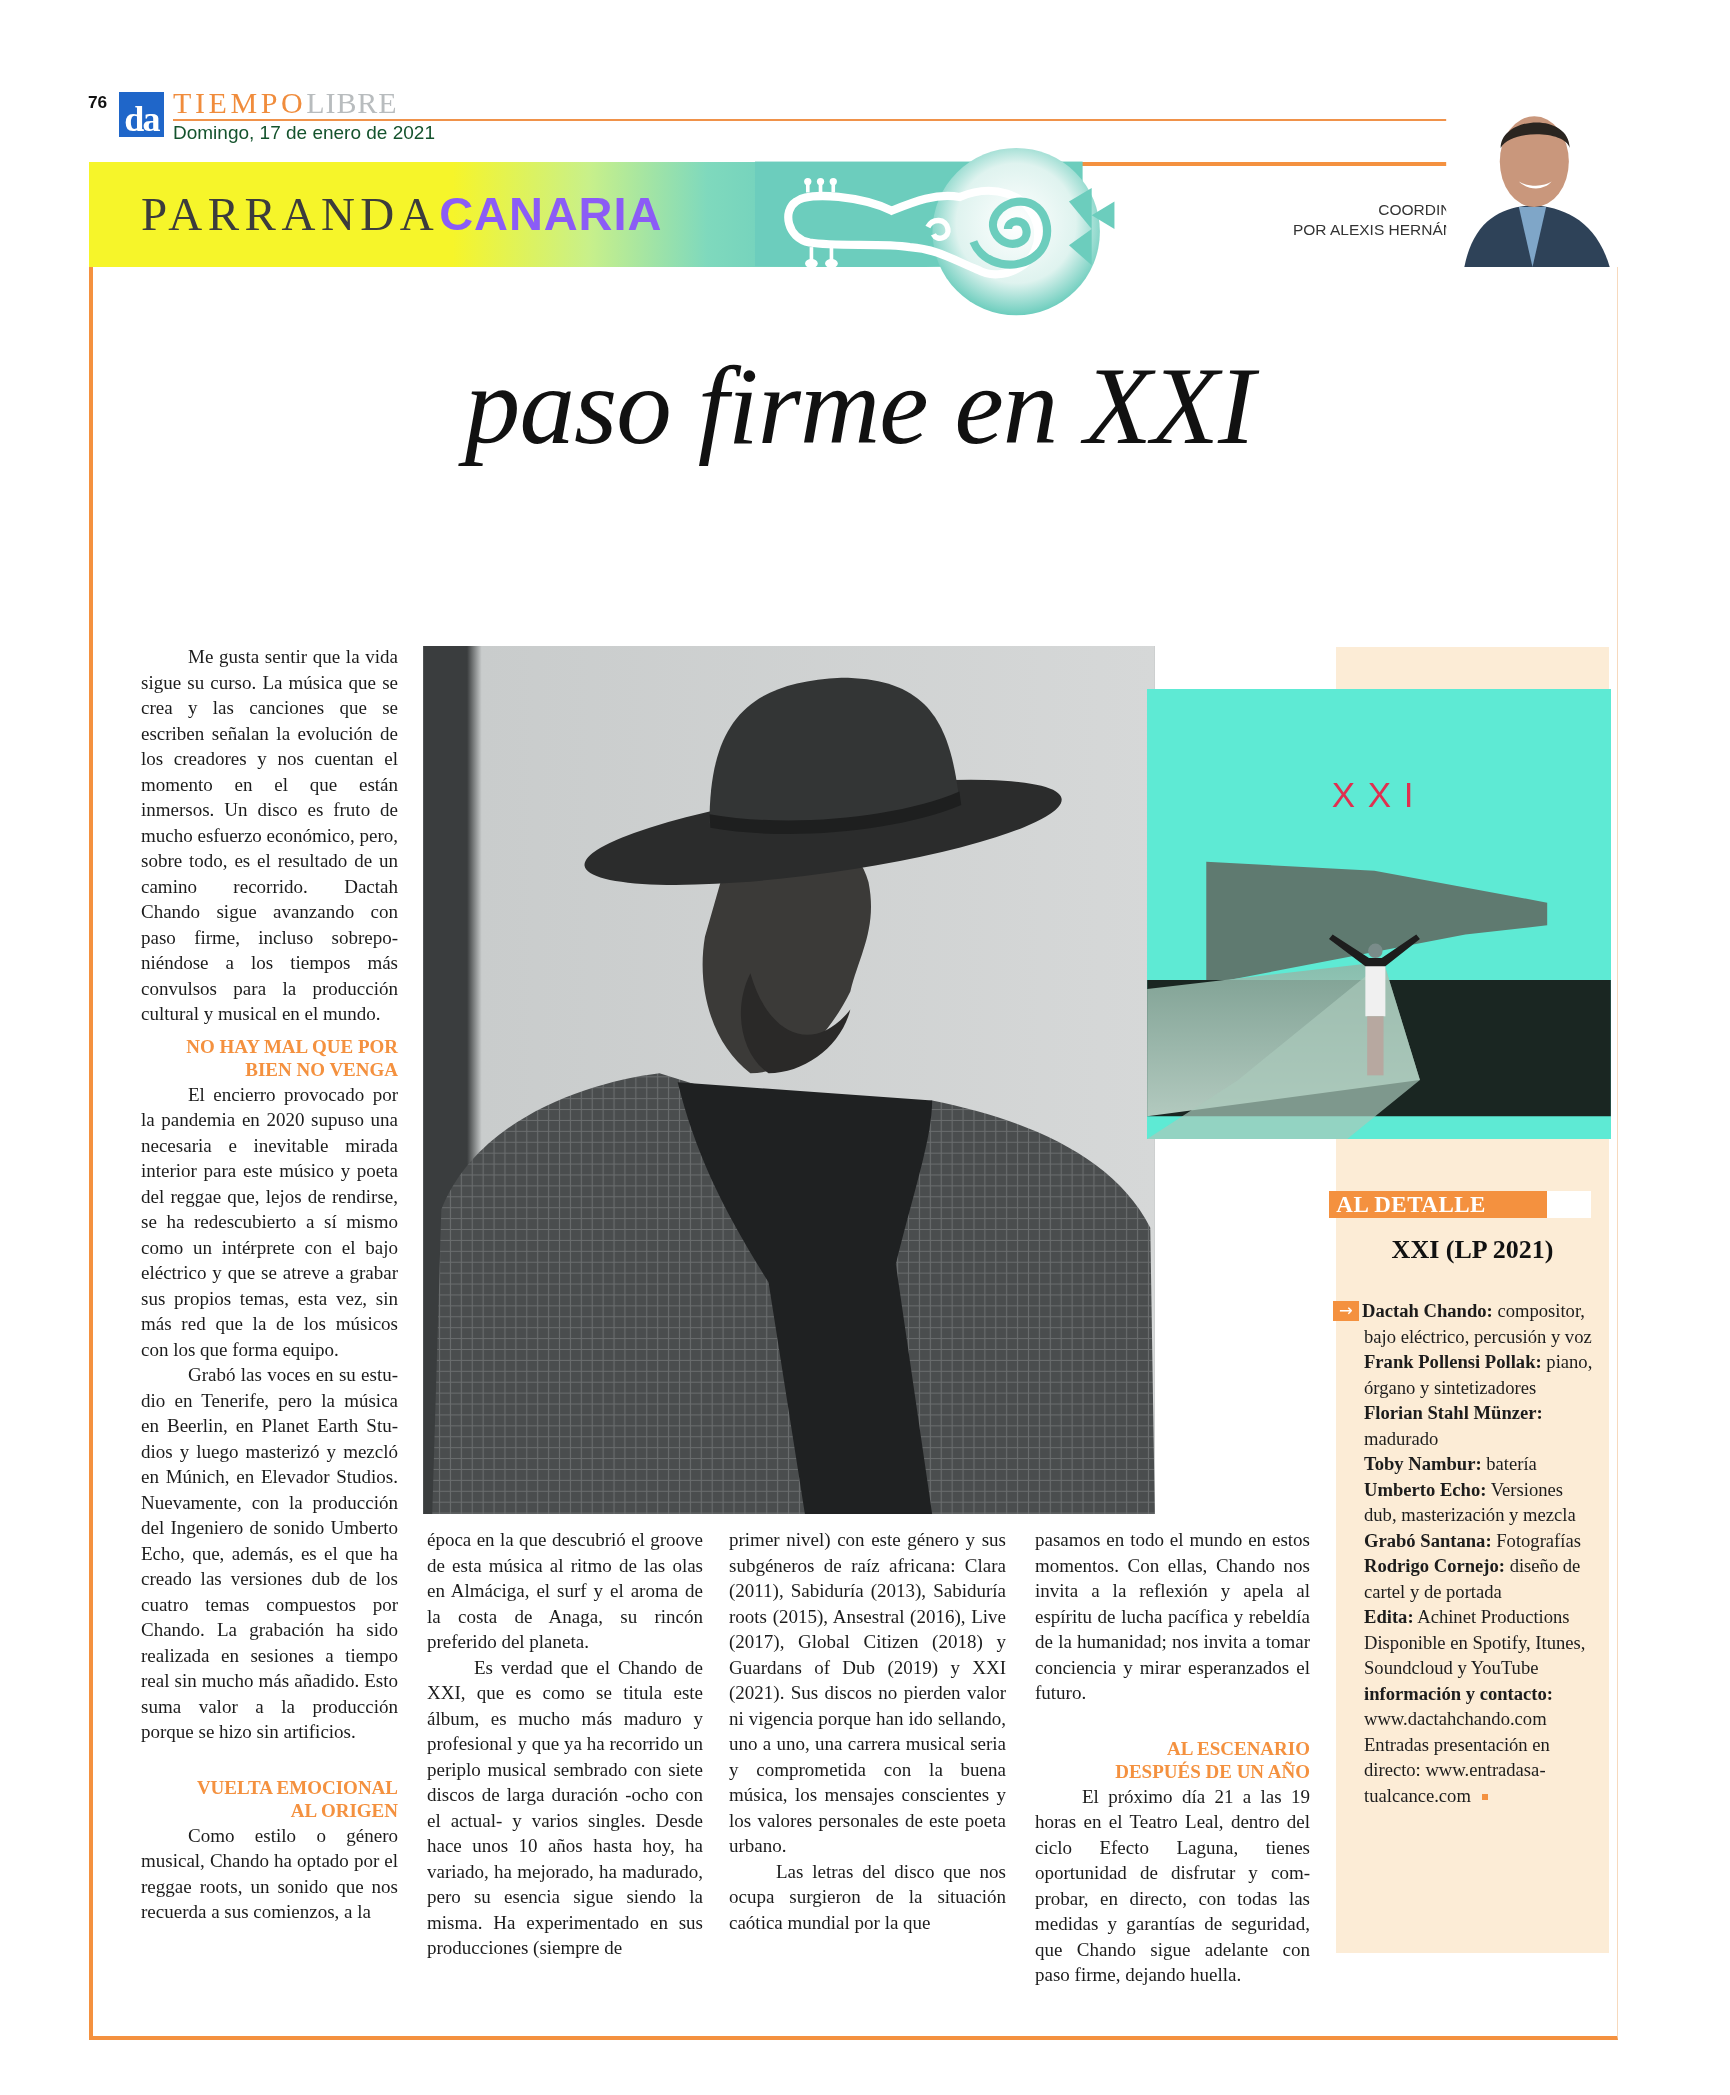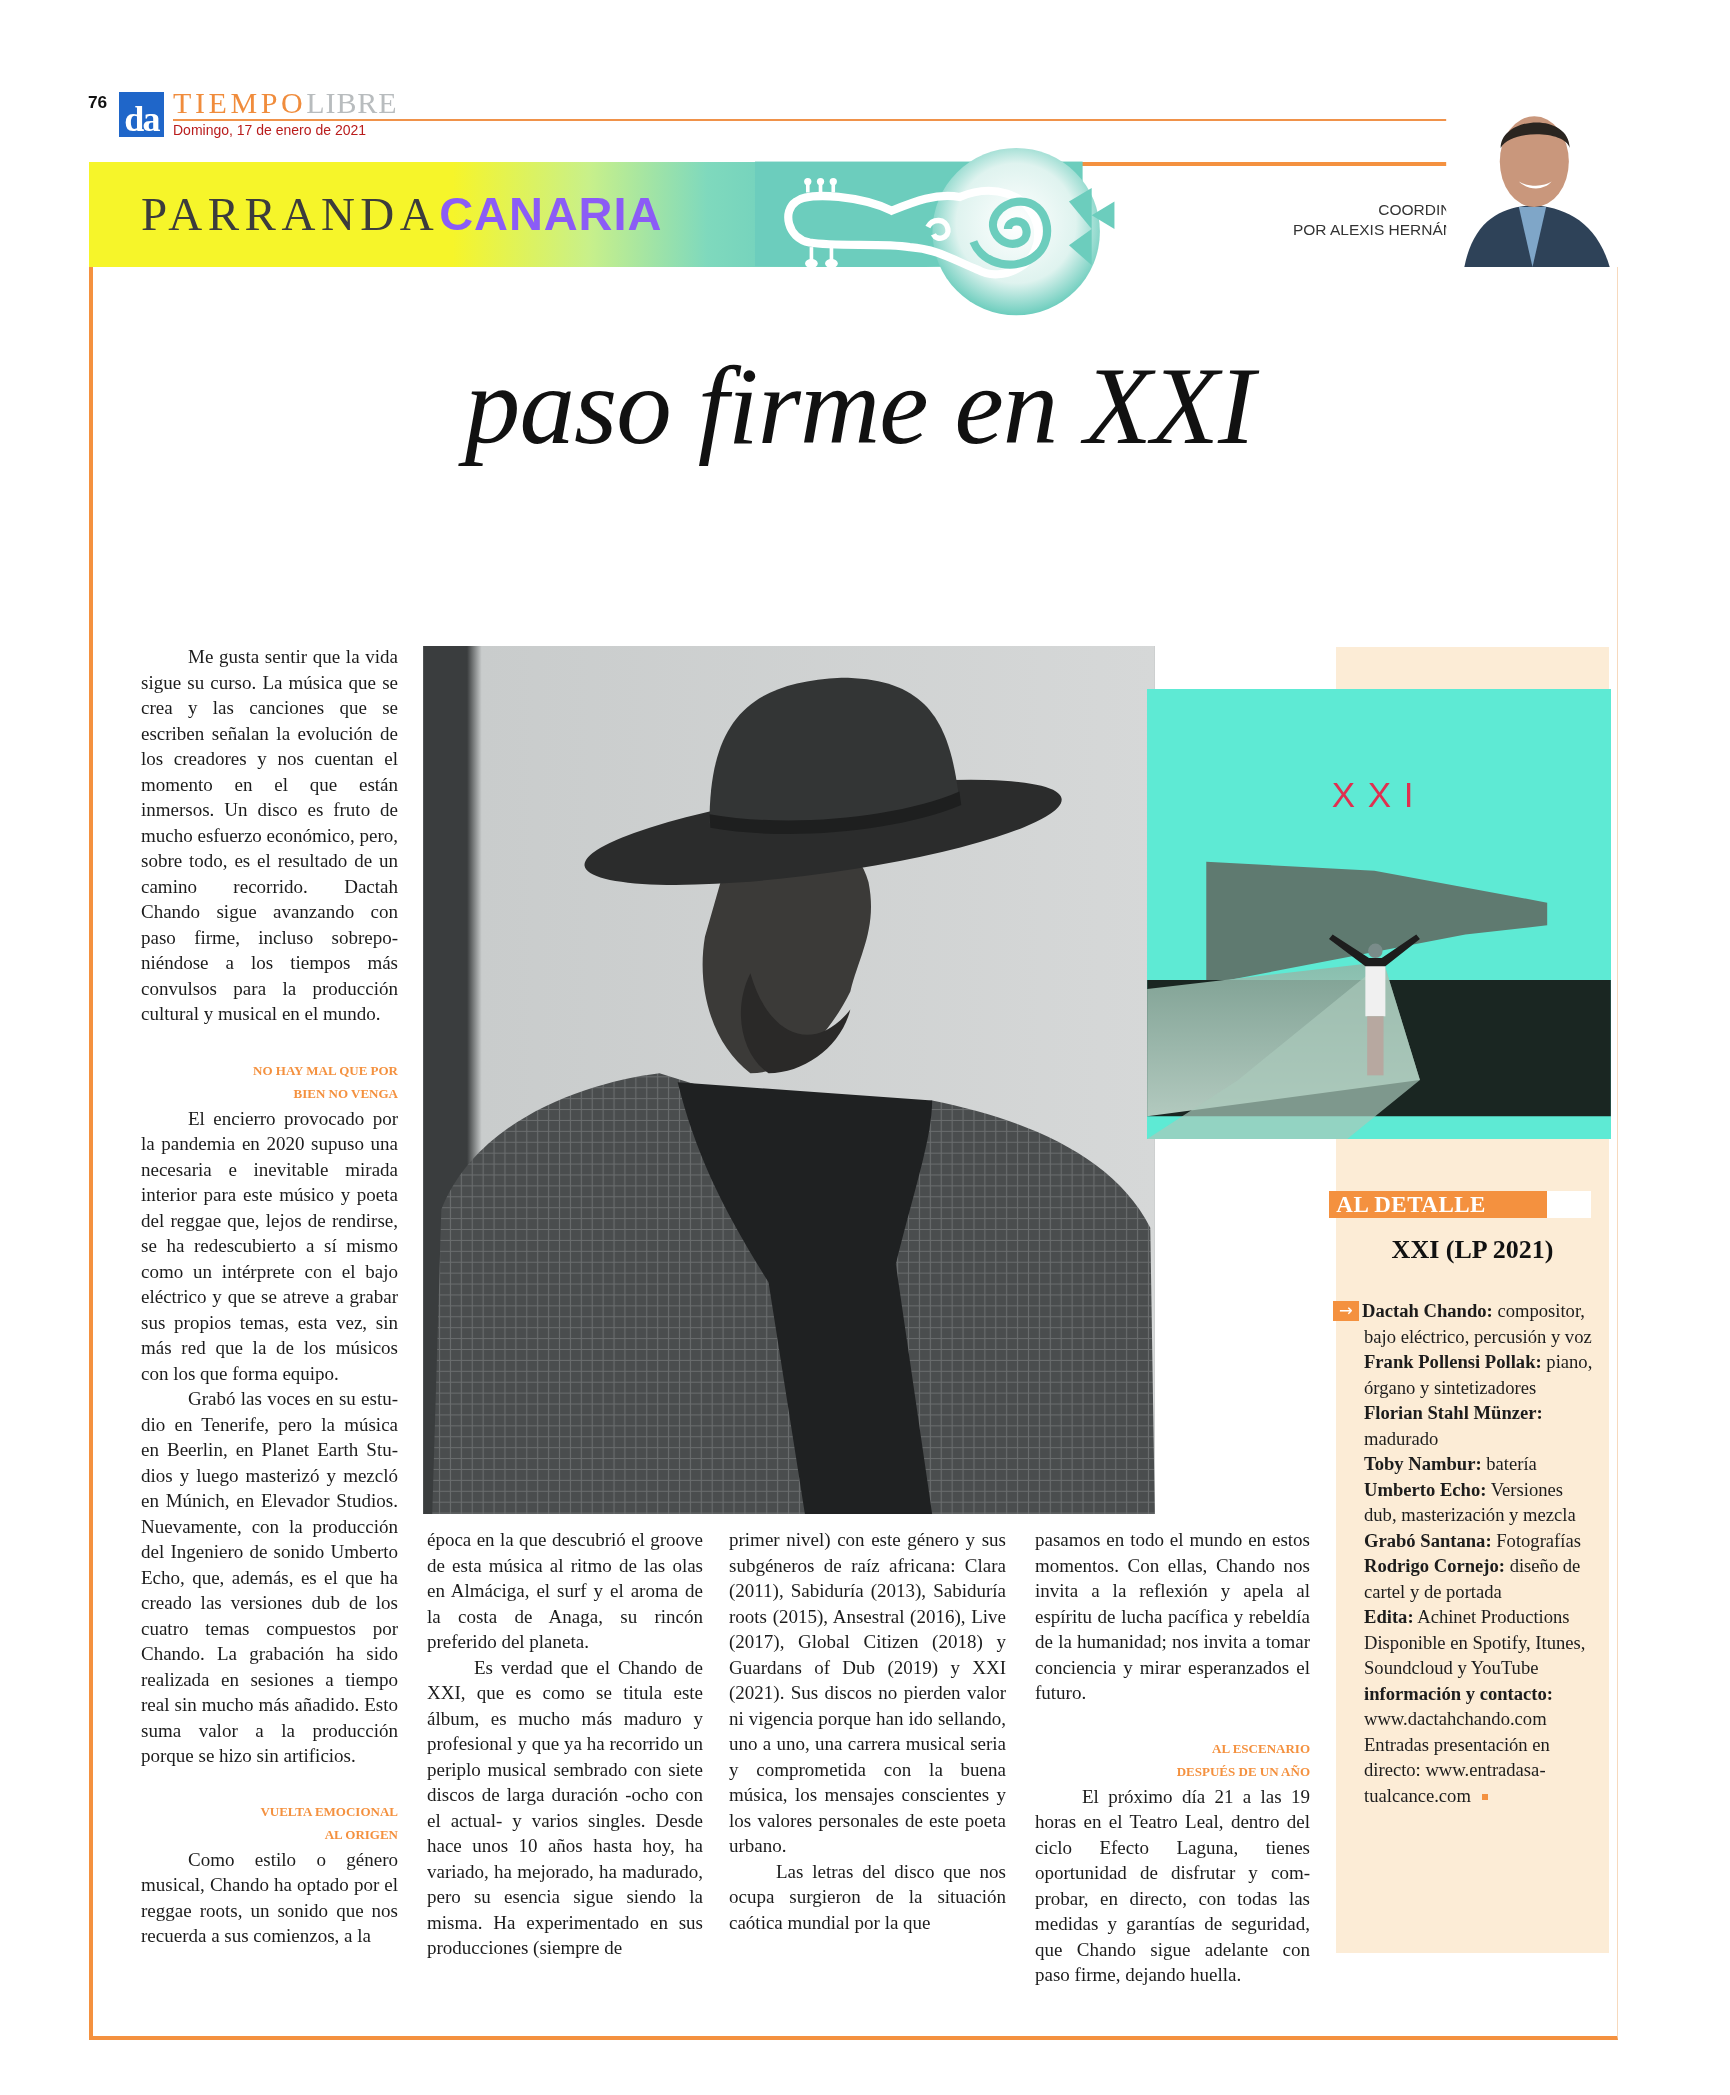--- a/index.html
+++ b/index.html
@@ -5,41 +5,41 @@
   html, body { margin: 0; padding: 0; background: #ffffff; }
   body { width: 1730px; height: 2096px; position: relative; overflow: hidden; font-family: "Liberation Serif", serif; color: #1a1a1a; }
 
   
   .page-num { position: absolute; left: 88px; top: 92px; font-family: "Liberation Sans", sans-serif; font-weight: bold; font-size: 17.3px; color: #111; }
   .da-logo { position: absolute; left: 119px; top: 92px; width: 45px; height: 45px; background: #1f66c9; color: #fff; font-family: "Liberation Serif", serif; font-weight: bold; font-size: 36px; line-height: 55px; text-align: center; letter-spacing: -1.8px; }
   .section-name { position: absolute; left: 173px; top: 87px; font-family: "Liberation Serif", serif; font-size: 30px; letter-spacing: 3.6px; line-height: 31px; }
   .section-name .a { color: #f08c3c; }
   .section-name .b { color: #b8bcbe; letter-spacing: 0.9px; }
   .mast-rule { position: absolute; left: 173px; top: 119px; width: 1441px; height: 1.8px; background: #f0924a; }
-  .mast-date { position: absolute; left: 173px; top: 122px; font-family: "Liberation Sans", sans-serif; font-size: 14px; color: #b91c1c; }
+  .mast-date { position: absolute; left: 173px; top: 122px; font-family: "Liberation Sans", sans-serif; font-size: 19px; color: #14532d; }
 
   
   .frame { position: absolute; left: 89px; top: 162px; width: 1529px; height: 1878px; border: 4.5px solid #f4913f; border-right: 1.8px solid #f7d9bd; box-sizing: border-box; }
 
   
   .banner { position: absolute; left: 89px; top: 162px; width: 909px; height: 105px; background: linear-gradient(90deg, #f6f52a 0%, #f6f52a 40%, #c8f08a 55%, #7fd9bd 68%, #6ccdbd 80%, #6ccdbd 92%, rgba(108,205,189,0) 100%); }
   .banner-title { position: absolute; left: 141px; top: 186px; font-family: "Liberation Serif", serif; font-size: 47px; letter-spacing: 5.5px; color: #3c3c3c; }
   .banner-title .accent { font-family: "Liberation Sans", sans-serif; font-weight: bold; color: #8b5cf6; letter-spacing: 0.9px; }
   .guitar-logo { position: absolute; left: 755px; top: 147px; width: 364px; height: 182px; }
   .coordinator { position: absolute; right: 245px; top: 200px; text-align: right; font-family: "Liberation Sans", sans-serif; font-size: 15.5px; line-height: 20px; color: #333; }
   .coord-photo { position: absolute; left: 1446px; top: 98px; width: 173px; height: 169px; overflow: hidden; }
 
   
   .headline { position: absolute; left: 164px; top: 338px; width: 1391px; text-align: center; font-family: "Liberation Serif", serif; font-style: italic; font-size: 111px; line-height: 136px; color: #111; letter-spacing: -0.9px; }
 
   
   .col { position: absolute; font-size: 19px; line-height: 25.5px; text-align: justify; hyphens: manual; color: #1c1c1c; }
   .col p { margin: 0; text-indent: 47px; }
   .col p.noindent { text-indent: 0; }
-  .subhead { color: #f4913f; font-weight: bold; text-align: right; font-size: 13px; line-height: 23.6px; margin: 32px 0 0 0; text-indent: 0 !important; }
+  .subhead { color: #f4913f; font-weight: bold; text-align: right; font-size: 19px; line-height: 23.6px; margin: 8px 0 0 0; text-indent: 0 !important; }
   .col1 { left: 141px; top: 644px; width: 257px; }
   .col2 { left: 427px; top: 1527px; width: 276px; }
   .col3 { left: 729px; top: 1527px; width: 277px; }
   .col4 { left: 1035px; top: 1527px; width: 275px; }
 
   
   .main-photo { position: absolute; left: 423px; top: 646px; width: 732px; height: 868px; background: radial-gradient(ellipse at 40% 35%, #d9dcdc 0%, #b8bcbd 55%, #8e9394 100%); overflow: hidden; }
 
   
   .album { position: absolute; left: 1147px; top: 689px; width: 464px; height: 450px; background: #5eead4; overflow: hidden; }

